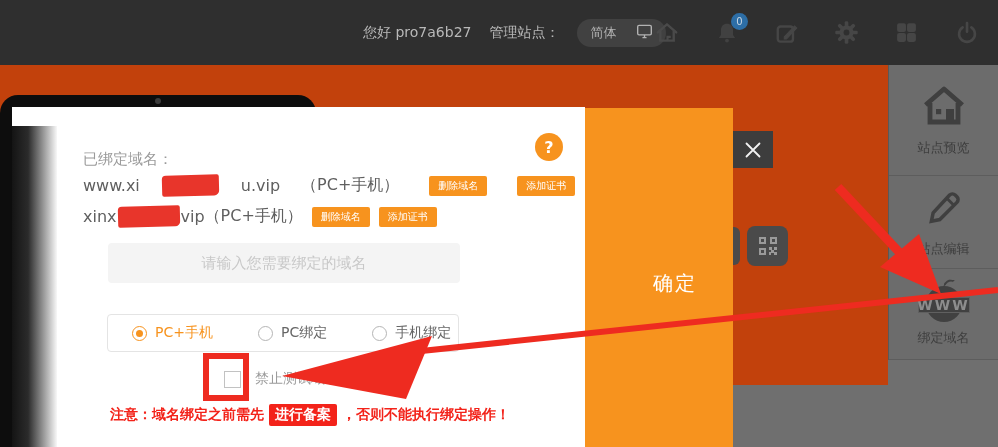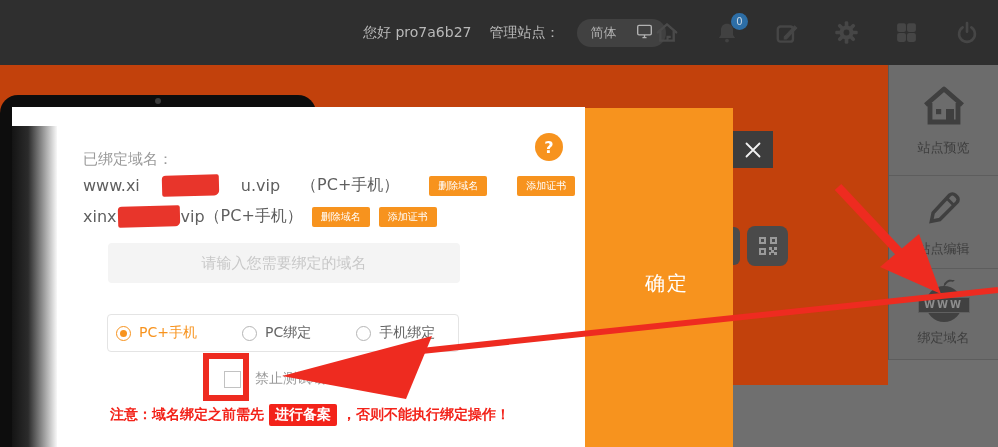--- a/index.html
+++ b/index.html
@@ -25,47 +25,47 @@
   .tablet-shadow { position:absolute; left:12px; top:126px; width:46px; height:321px;
                    background:linear-gradient(to right,#141414 0%,#2b2b2b 35%,rgba(255,255,255,0) 100%); }
 
   
   .sidebar { position:absolute; left:888px; top:65px; width:110px; height:295px; background:#6c6c6c; border-left:1px solid #595959; }
   .side-item { display:flex; flex-direction:column; align-items:center; justify-content:center; border-bottom:1px solid #5d5d5d; cursor:pointer; color:#3e3e3e; }
   .side-item .lbl { font-size:13px; margin-top:7px; }
   .globe { position:relative; width:52px; height:40px; }
   .globe .ball { position:absolute; left:8px; top:4px; width:36px; height:36px; border-radius:50%; background:#414141; }
   .globe .stem { position:absolute; left:26px; top:-3px; width:10px; height:9px; border:2px solid #414141; border-color:#414141 transparent transparent #414141; border-radius:8px 0 0 0; transform:rotate(14deg); }
-  .globe .band { position:absolute; left:0; top:15px; width:52px; height:16px; background:#414141; border:1px solid #606060; color:#8d8d8d; font-size:10px; font-weight:bold; letter-spacing:2px; display:flex; align-items:center; justify-content:center; }
+  .globe .band { position:absolute; left:0; top:15px; width:52px; height:16px; background:#414141; border:1px solid #606060; color:#8d8d8d; font-size:14px; font-weight:bold; letter-spacing:2px; display:flex; align-items:center; justify-content:center; }
 
   
   .dialog { position:absolute; left:57px; top:107px; width:528px; height:340px; background:#fff; z-index:10; }
   .help-btn { position:absolute; left:478px; top:26px; width:28px; height:28px; border-radius:50%; background:#f7931e; color:#fff; font-size:16px; font-weight:bold; display:flex; align-items:center; justify-content:center; cursor:pointer; }
   .dlg-title { position:absolute; left:26px; top:43px; font-size:15px; color:#9a9a9a; }
   .domain-row { position:absolute; left:26px; display:flex; align-items:center; font-size:16px; color:#5f5f5f; white-space:nowrap; }
   .row-0 { top:68px;gap:21px; } .row-1 { top:99px; }
   .mask { display:inline-block; height:21px; background:#e8352b; border-radius:4px 2px 5px 2px; transform:rotate(-1.5deg); margin:0 1px; }
   .mask-0 { width:57px; } .mask-1 { width:62px; }
   .mini-btn { background:#f7931e; color:#fff; font-size:10px; padding:3px 9px; border-radius:2px; margin-left:9px; cursor:pointer; }
   .domain-input { position:absolute; left:51px; top:136px; width:352px; height:40px; background:#f4f4f4; border:none; border-radius:4px; text-align:center; font-size:15px; color:#444; font-family:inherit; outline:none; }
   .domain-input::placeholder { color:#c8c8c8; }
-  .radio-box { position:absolute; left:50px; top:207px; width:352px; height:38px; border:1px solid #e4e4e4; border-radius:4px; display:flex; align-items:center; padding-left:8px; gap:45px; }
+  .radio-box { position:absolute; left:50px; top:207px; width:352px; height:38px; border:1px solid #e4e4e4; border-radius:4px; display:flex; align-items:center; padding-left:24px; gap:45px; }
   .radio-opt { display:flex; align-items:center; gap:8px; font-size:14px; color:#666; cursor:pointer; }
   .radio-circle { width:15px; height:15px; border-radius:50%; border:1.5px solid #b5b5b5; background:#fff; display:flex; align-items:center; justify-content:center; }
   .radio-opt.sel { color:#f7931e; }
   .radio-opt.sel .radio-circle { border-color:#f7931e; }
   .radio-opt.sel .radio-circle::after { content:""; width:7px; height:7px; border-radius:50%; background:#f7931e; }
   .checkbox { position:absolute; left:167px; top:264px; width:17px; height:17px; background:#fff; border:1.5px solid #c2c2c2; cursor:pointer; }
   .cb-label { position:absolute; left:198px; top:263px; font-size:14px; color:#9b9b9b; }
   .note { position:absolute; left:53px; top:297px; font-size:14px; font-weight:bold; color:#f3231a; white-space:nowrap; }
   .note-tag { display:inline-block; background:#f3231a; color:#fff; padding:2px 6px; margin:0 5px; border-radius:2px; cursor:pointer; font-weight:bold; }
 
   
   .confirm-strip { position:absolute; left:585px; top:108px; width:148px; height:339px; background:#f7931e; z-index:10; cursor:pointer; }
-  .confirm-strip span { position:absolute; left:8px; top:162px; width:100%; text-align:center; color:#fff; font-size:20px; letter-spacing:2px; }
+  .confirm-strip span { position:absolute; left:16px; top:162px; width:100%; text-align:center; color:#fff; font-size:20px; letter-spacing:2px; }
 
   
   .close-btn { position:absolute; left:733px; top:131px; width:40px; height:37px; background:#3d3d3d; display:flex; align-items:center; justify-content:center; cursor:pointer; z-index:11; }
   .qr-btn { position:absolute; left:747px; top:226px; width:41px; height:40px; background:#4a4a4a; border-radius:8px; display:flex; align-items:center; justify-content:center; cursor:pointer; z-index:9; }
   .qr-sliver { position:absolute; left:727px; top:227px; width:13px; height:38px; background:#4a4a4a; border-radius:0 6px 6px 0; z-index:8; }
 
   
   .annot-layer { position:absolute; left:0; top:0; width:998px; height:447px; z-index:50; pointer-events:none; }
   .hl-rect { position:absolute; left:146px; top:246px; width:46px; height:48px; border:6px solid #ee2b20; z-index:40; pointer-events:none; }
 </style>

